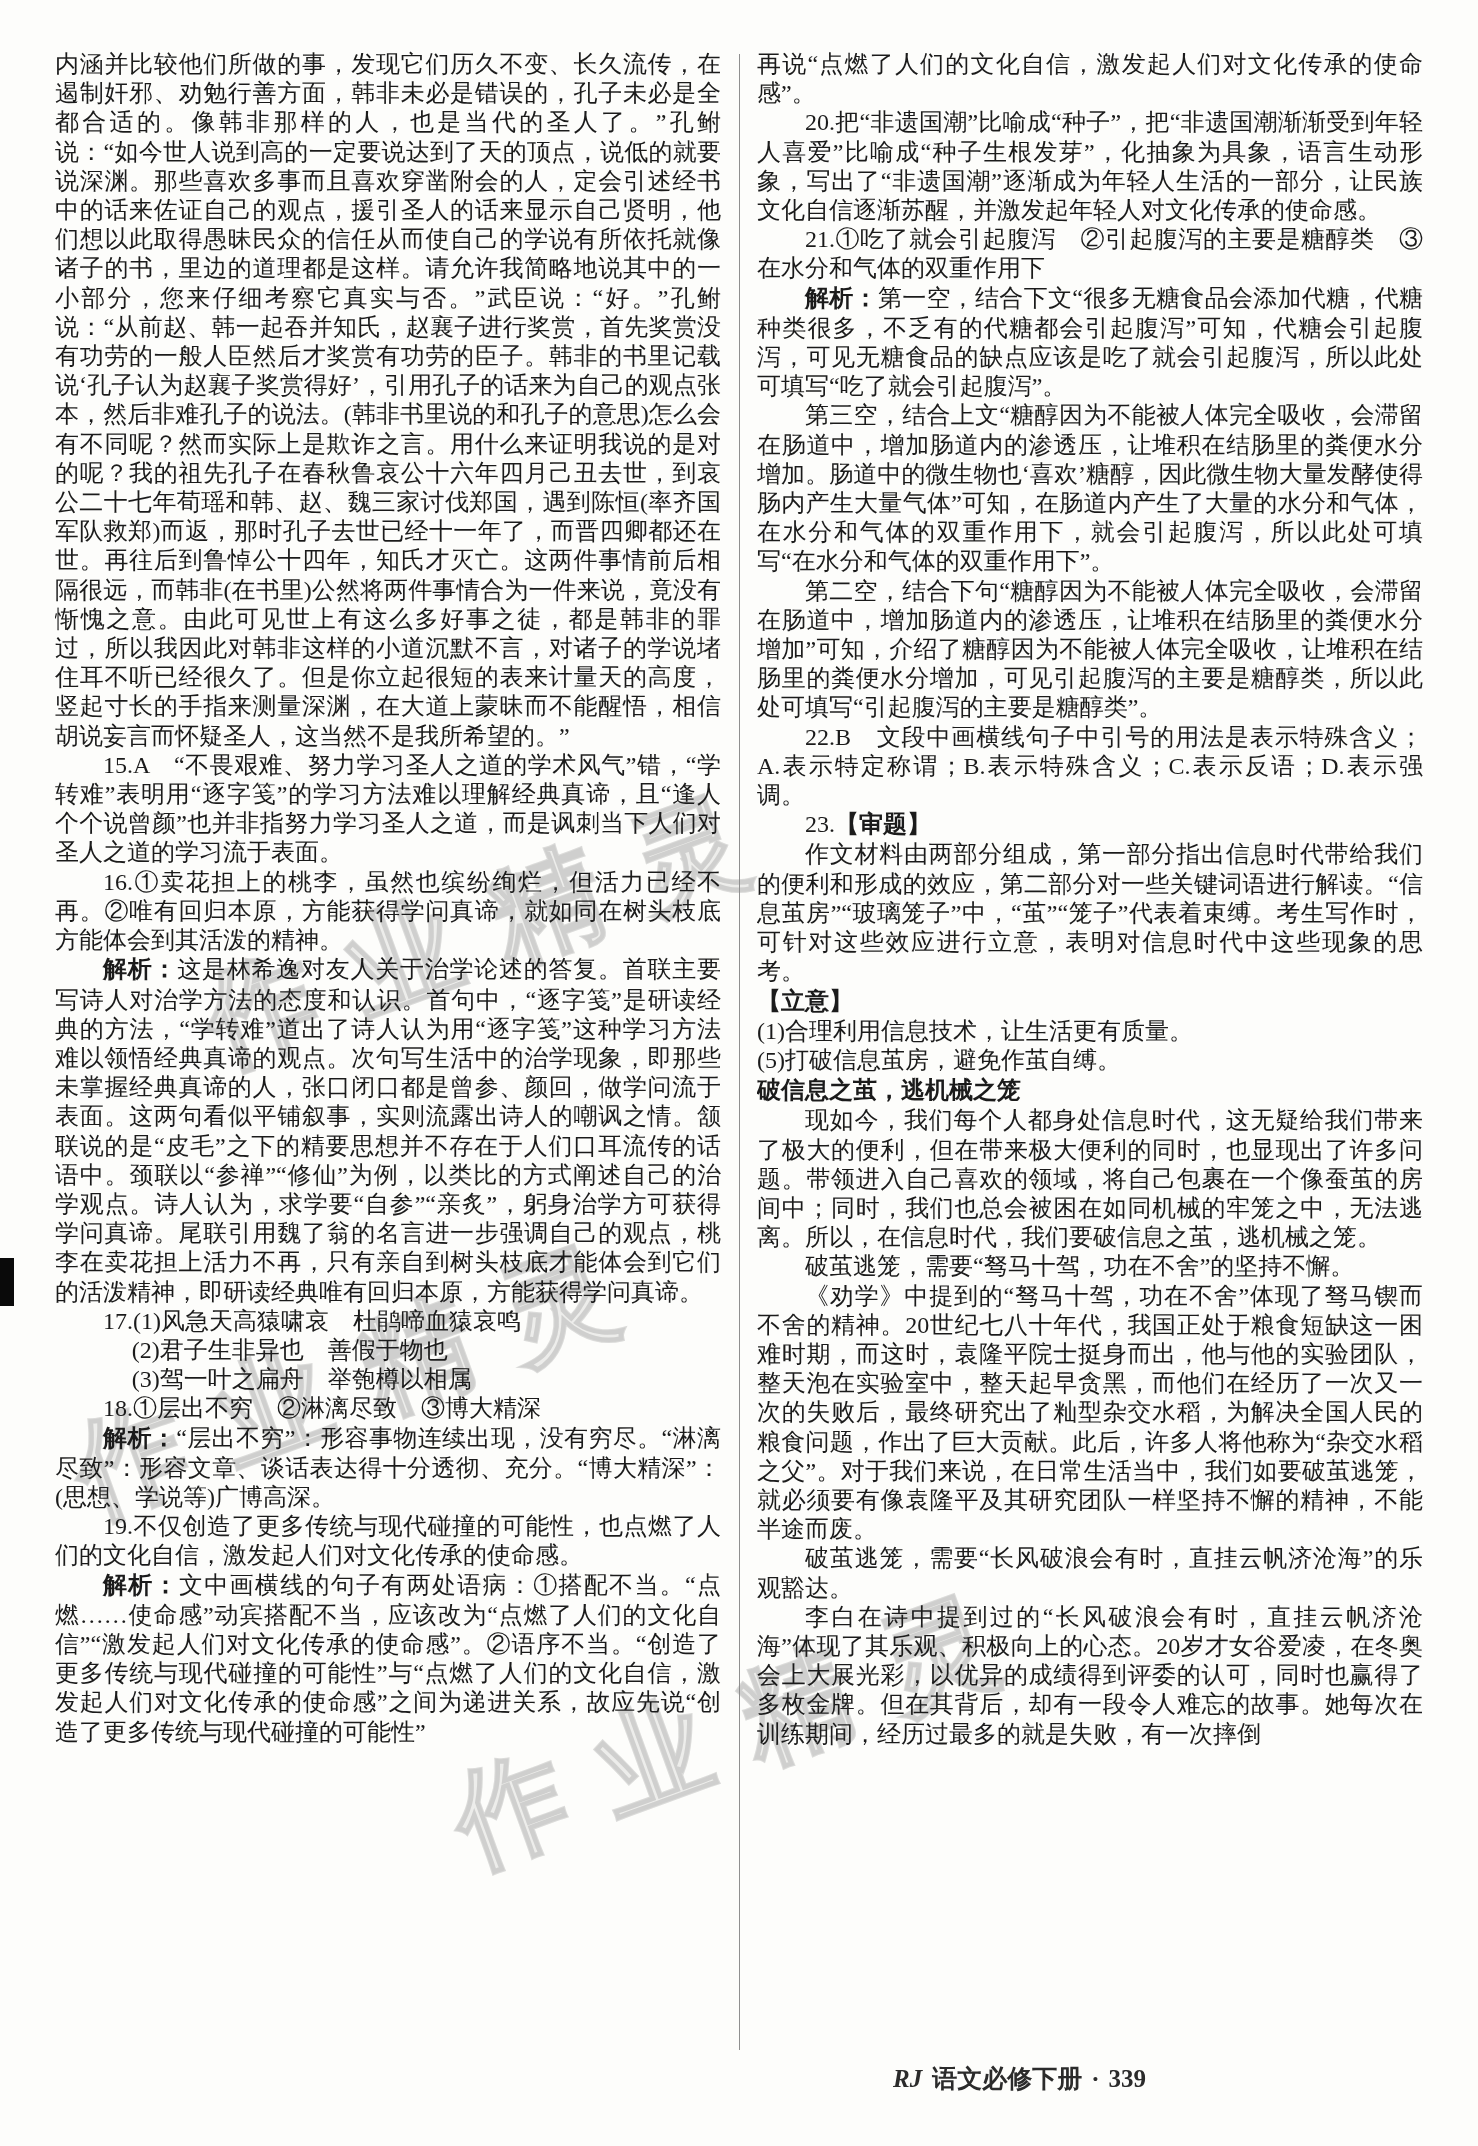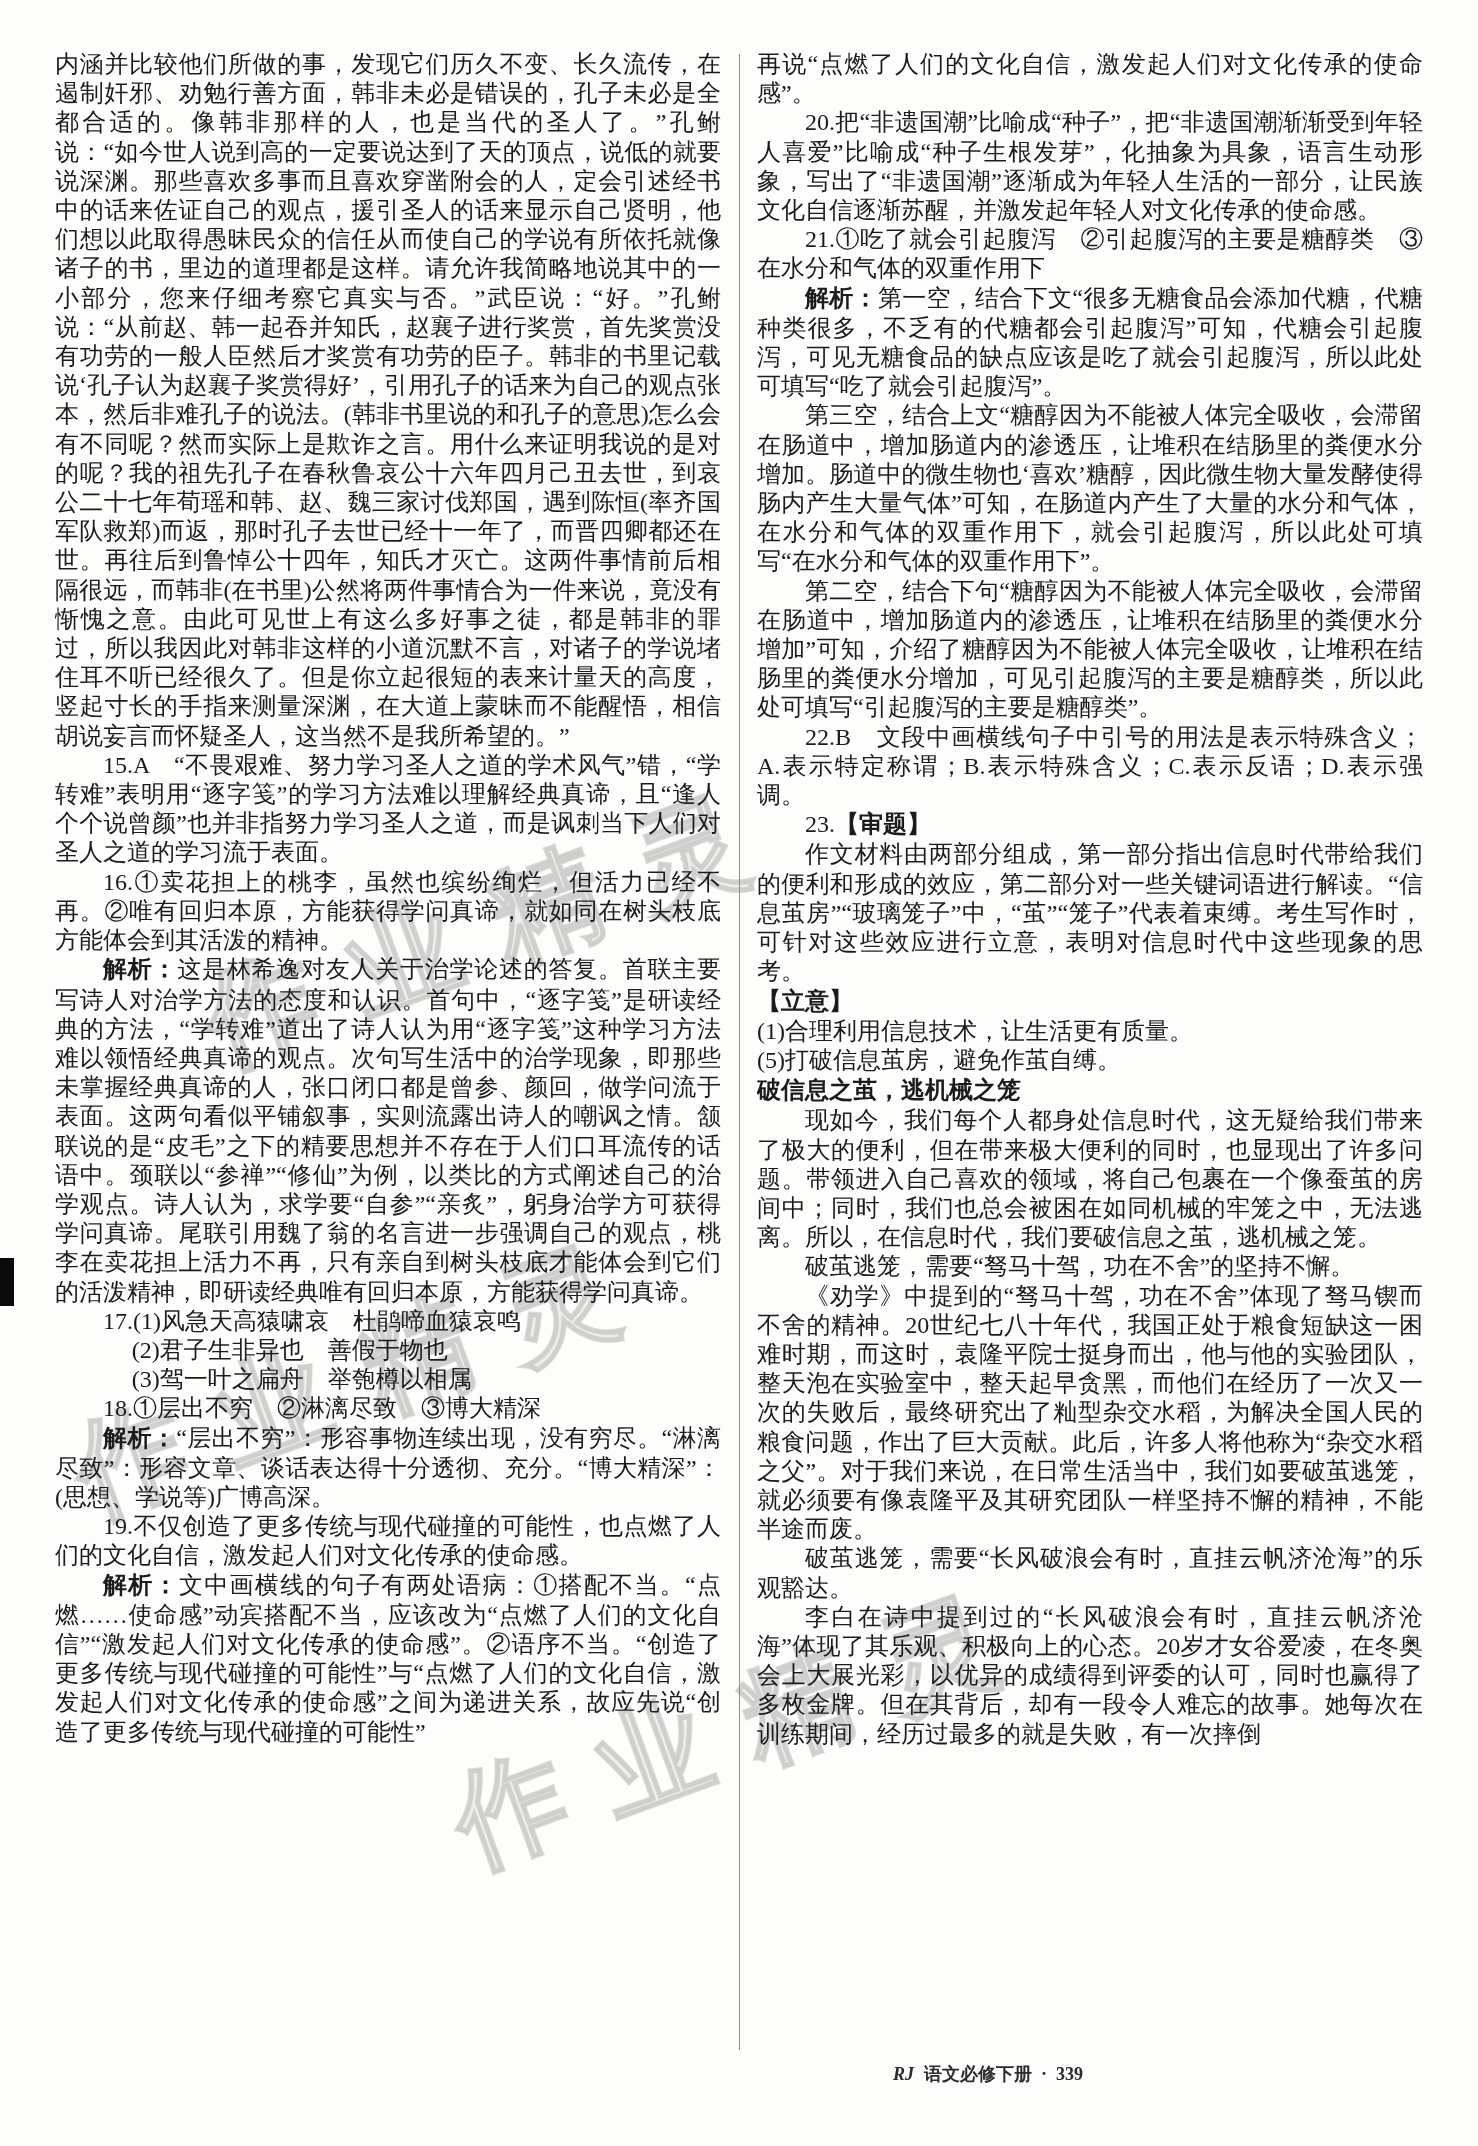--- a/index.html
+++ b/index.html
@@ -62,21 +62,21 @@
   .wm3 { left: 440px; top: 1650px; }
   .tab-marker {
     position: absolute;
     left: 0; top: 1258px;
     width: 14px; height: 48px;
     background: #0a0a0a;
   }
   .footer {
     position: absolute;
     top: 2062px; left: 893px;
-    font-size: 18px;
+    font-size: 25px;
     color: #2b2b2b;
     white-space: nowrap;
   }
   .footer .rj {
     font-style: italic; font-weight: 700;
     margin-right: 10px;
   }
   .footer .title {
     font-weight: 700;
     font-family: "Liberation Sans", "DejaVu Sans", sans-serif;

